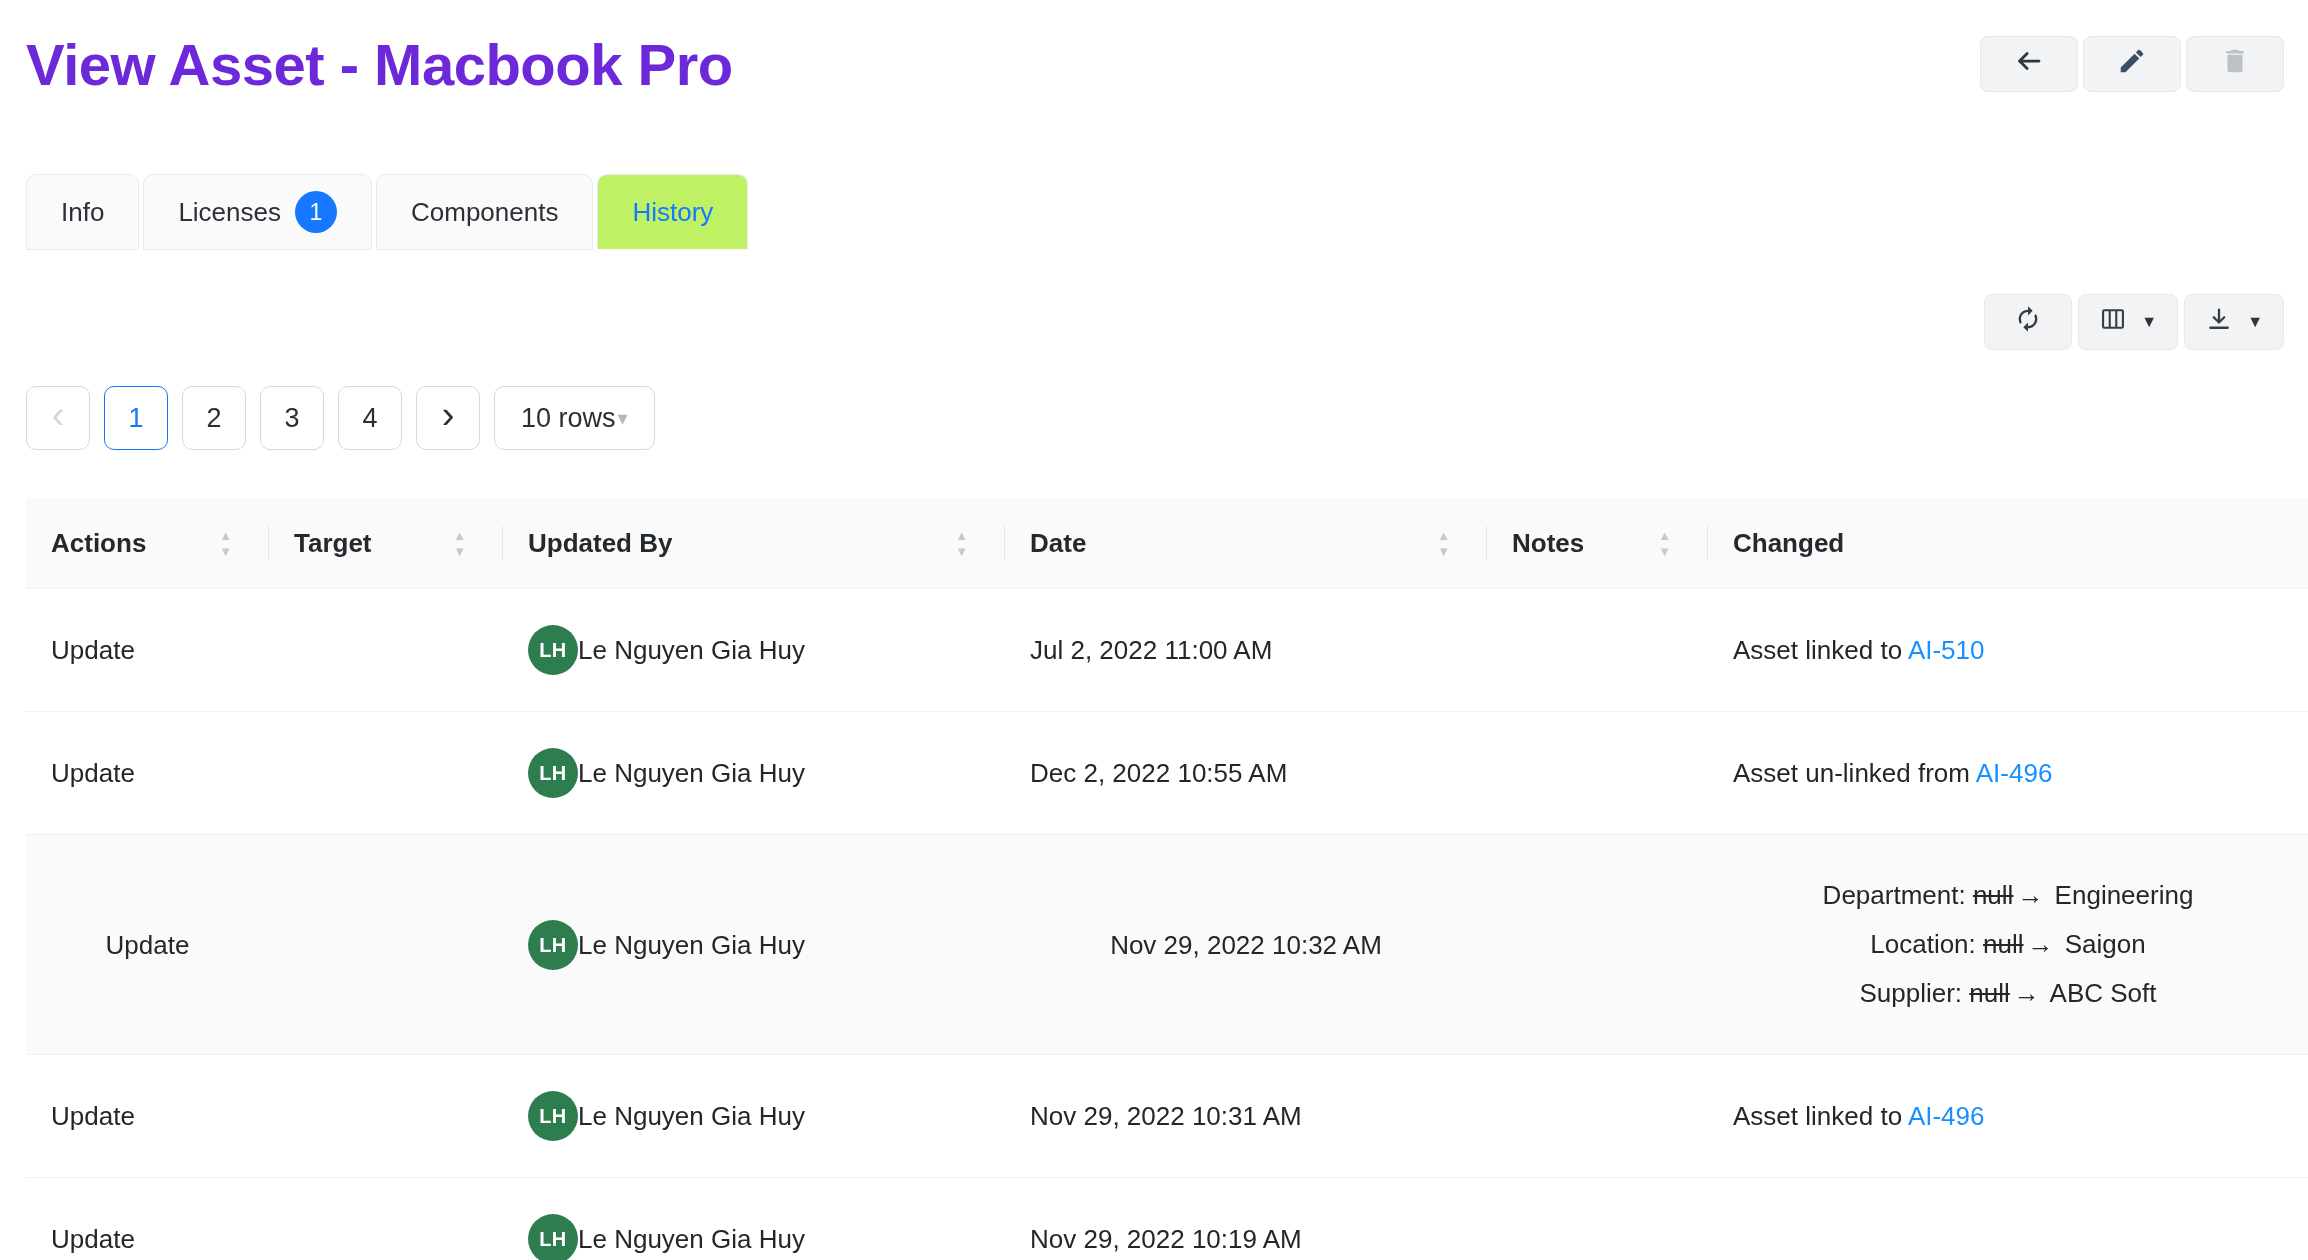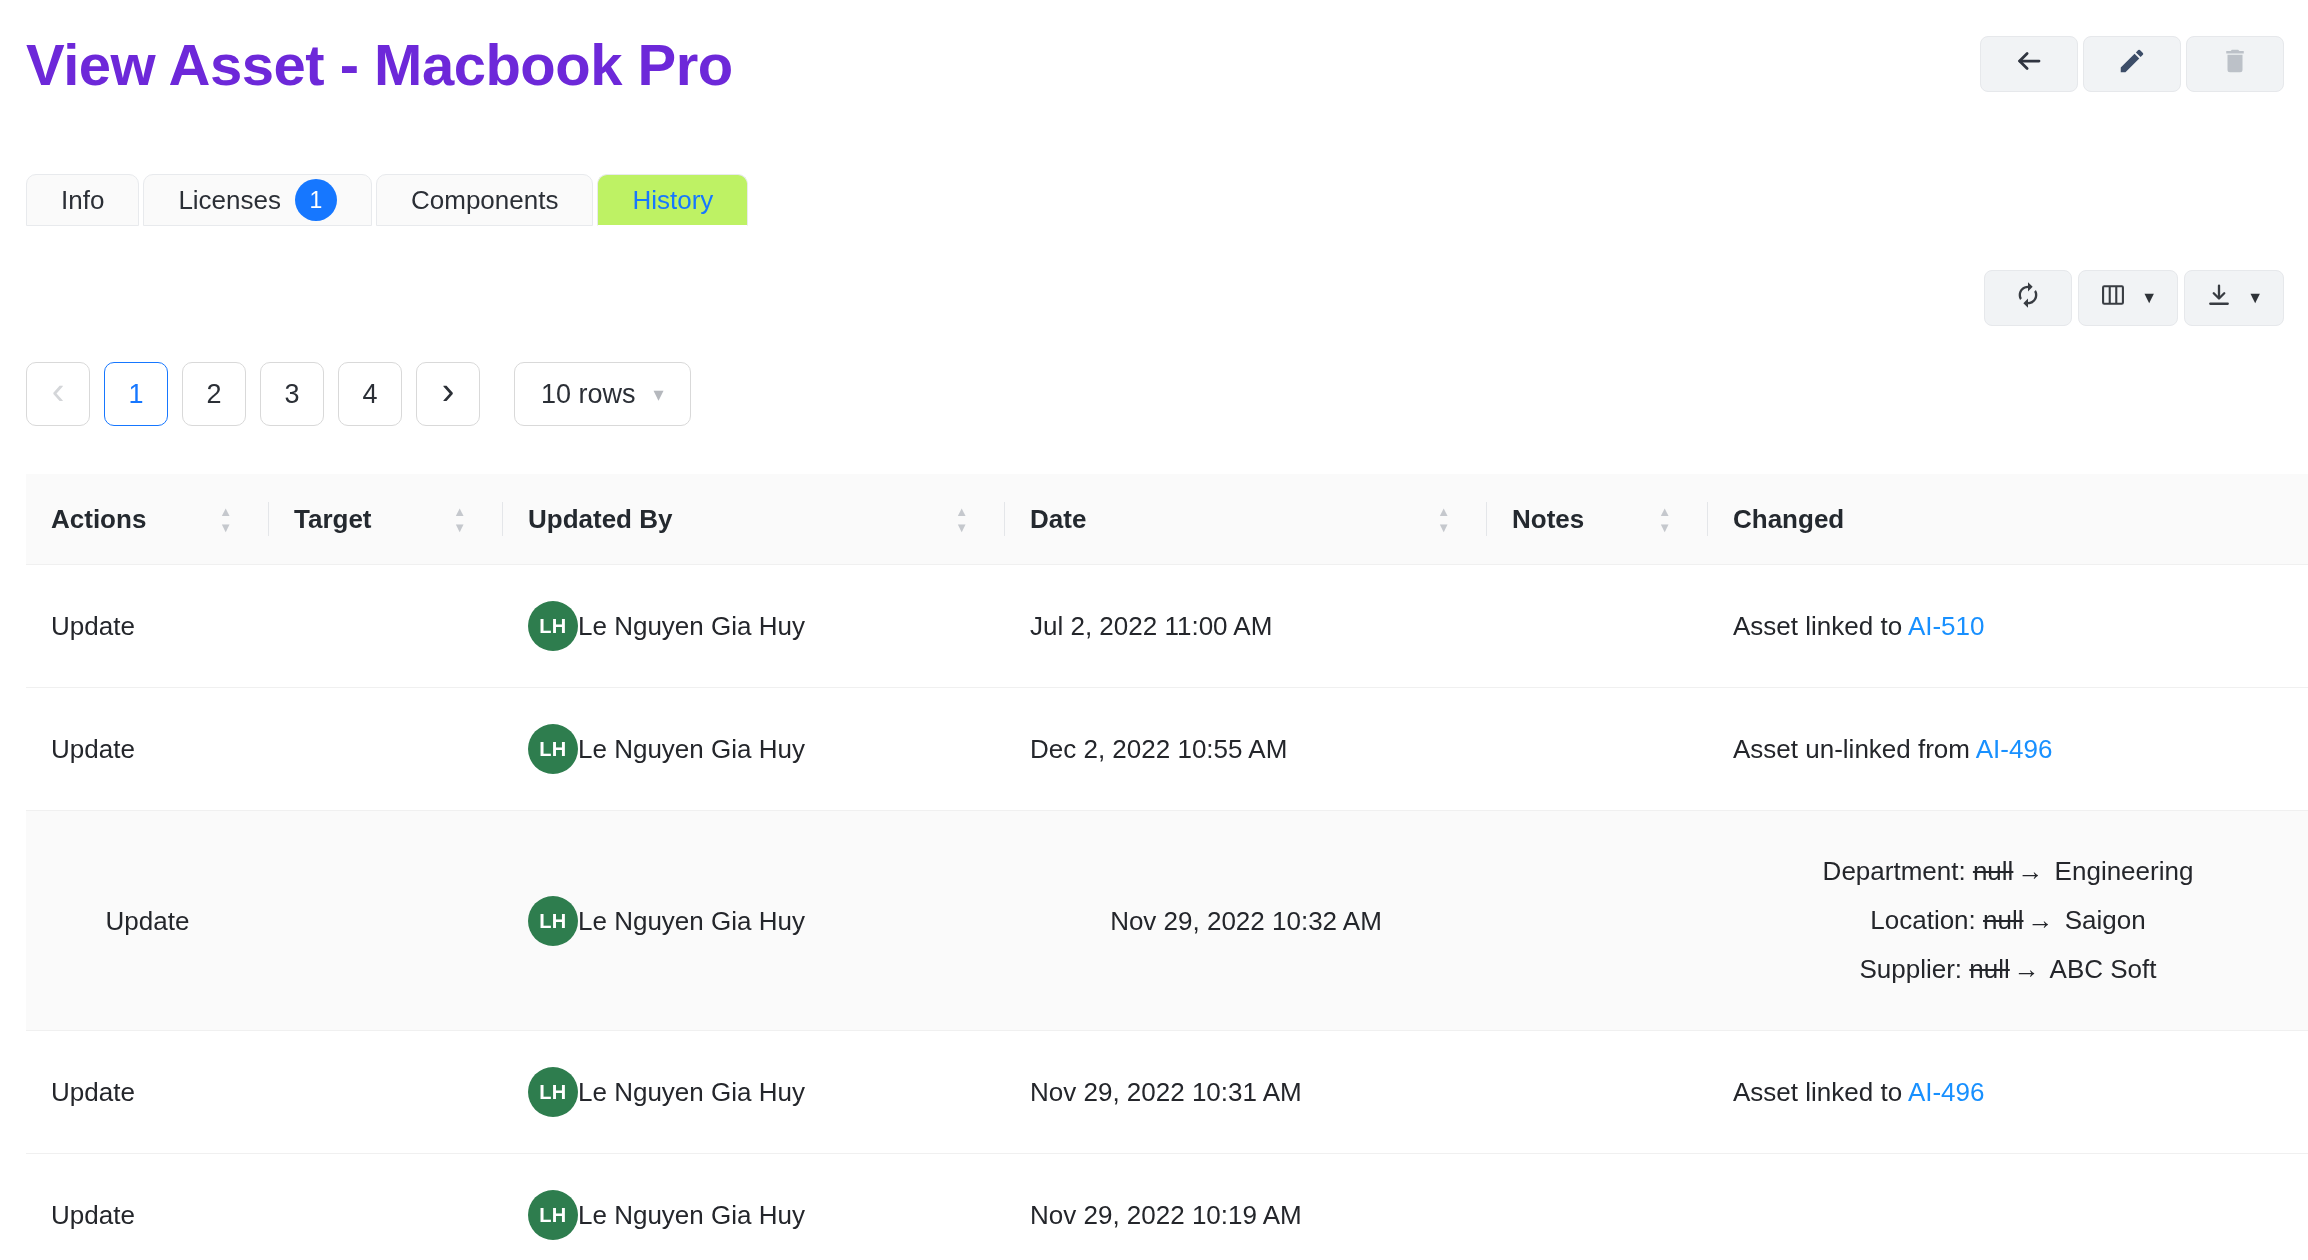--- a/index.html
+++ b/index.html
@@ -17,21 +17,21 @@
   .header-actions { display:flex; gap:5px; margin-top:6px; }
   .icon-btn {
     width:98px; height:56px; background:#f1f3f5; border:1px solid #e6e8eb; border-radius:8px;
     display:flex; align-items:center; justify-content:center; cursor:pointer;
   }
   .icon-btn svg { width:30px; height:30px; }
 
   
   .tabs { display:flex; gap:4px; padding:0 26px; margin-top:74px; }
   .tab {
-    height:52px; display:flex; align-items:center; gap:14px; padding:0 34px;
+    height:76px; display:flex; align-items:center; gap:14px; padding:0 34px;
     background:#fafafa; border:1px solid #e8eaed; border-radius:10px 10px 0 0;
     font-size:26px; color:#2b2f36; cursor:pointer; white-space:nowrap;
   }
   .tab.active { background:#bef264; color:var(--accent); border-bottom-color:#ffffff; }
   .badge {
     min-width:42px; height:42px; padding:0 6px; border-radius:21px; background:var(--accent);
     color:#fff; font-size:23px; display:flex; align-items:center; justify-content:center;
   }
 
   
@@ -47,22 +47,22 @@
   .pagination { display:flex; align-items:center; gap:14px; padding:0 26px; margin-top:36px; }
   .page-btn {
     min-width:64px; height:64px; padding:0 10px; border:1px solid #d9d9d9; border-radius:10px;
     background:#fff; display:flex; align-items:center; justify-content:center;
     font-size:27px; color:#2b2f36; cursor:pointer;
   }
   .page-btn .chev { font-size:38px; line-height:0; padding-bottom:6px; }
   .page-btn.active { border-color:var(--accent); color:var(--accent); }
   .page-btn.disabled { color:#d4d6d9; cursor:default; }
   .rows-select {
-    margin-left:20px; height:64px; border:1px solid #d9d9d9; border-radius:10px; background:#fff;
-    padding:0 26px; display:flex; align-items:center; gap:18px; font-size:27px; color:#2b2f36; cursor:pointer;
+    height:64px; border:1px solid #d9d9d9; border-radius:10px; background:#fff;
+    padding:0 26px; display:flex; align-items:center; gap:2px; font-size:27px; color:#2b2f36; cursor:pointer;
   }
   .select-caret { color:#b5b8bd; font-size:20px; line-height:1; }
 
   
   table { border-collapse:collapse; table-layout:fixed; width:2282px; margin:48px 0 0 26px; }
   thead th {
     background:#fafafa; text-align:left; font-weight:700; color:#24292f; font-size:26px;
     padding:28px 25px; line-height:34px; border-bottom:1px solid #f0f0f0; position:relative; cursor:pointer;
   }
   thead th:not(:last-child)::after {

